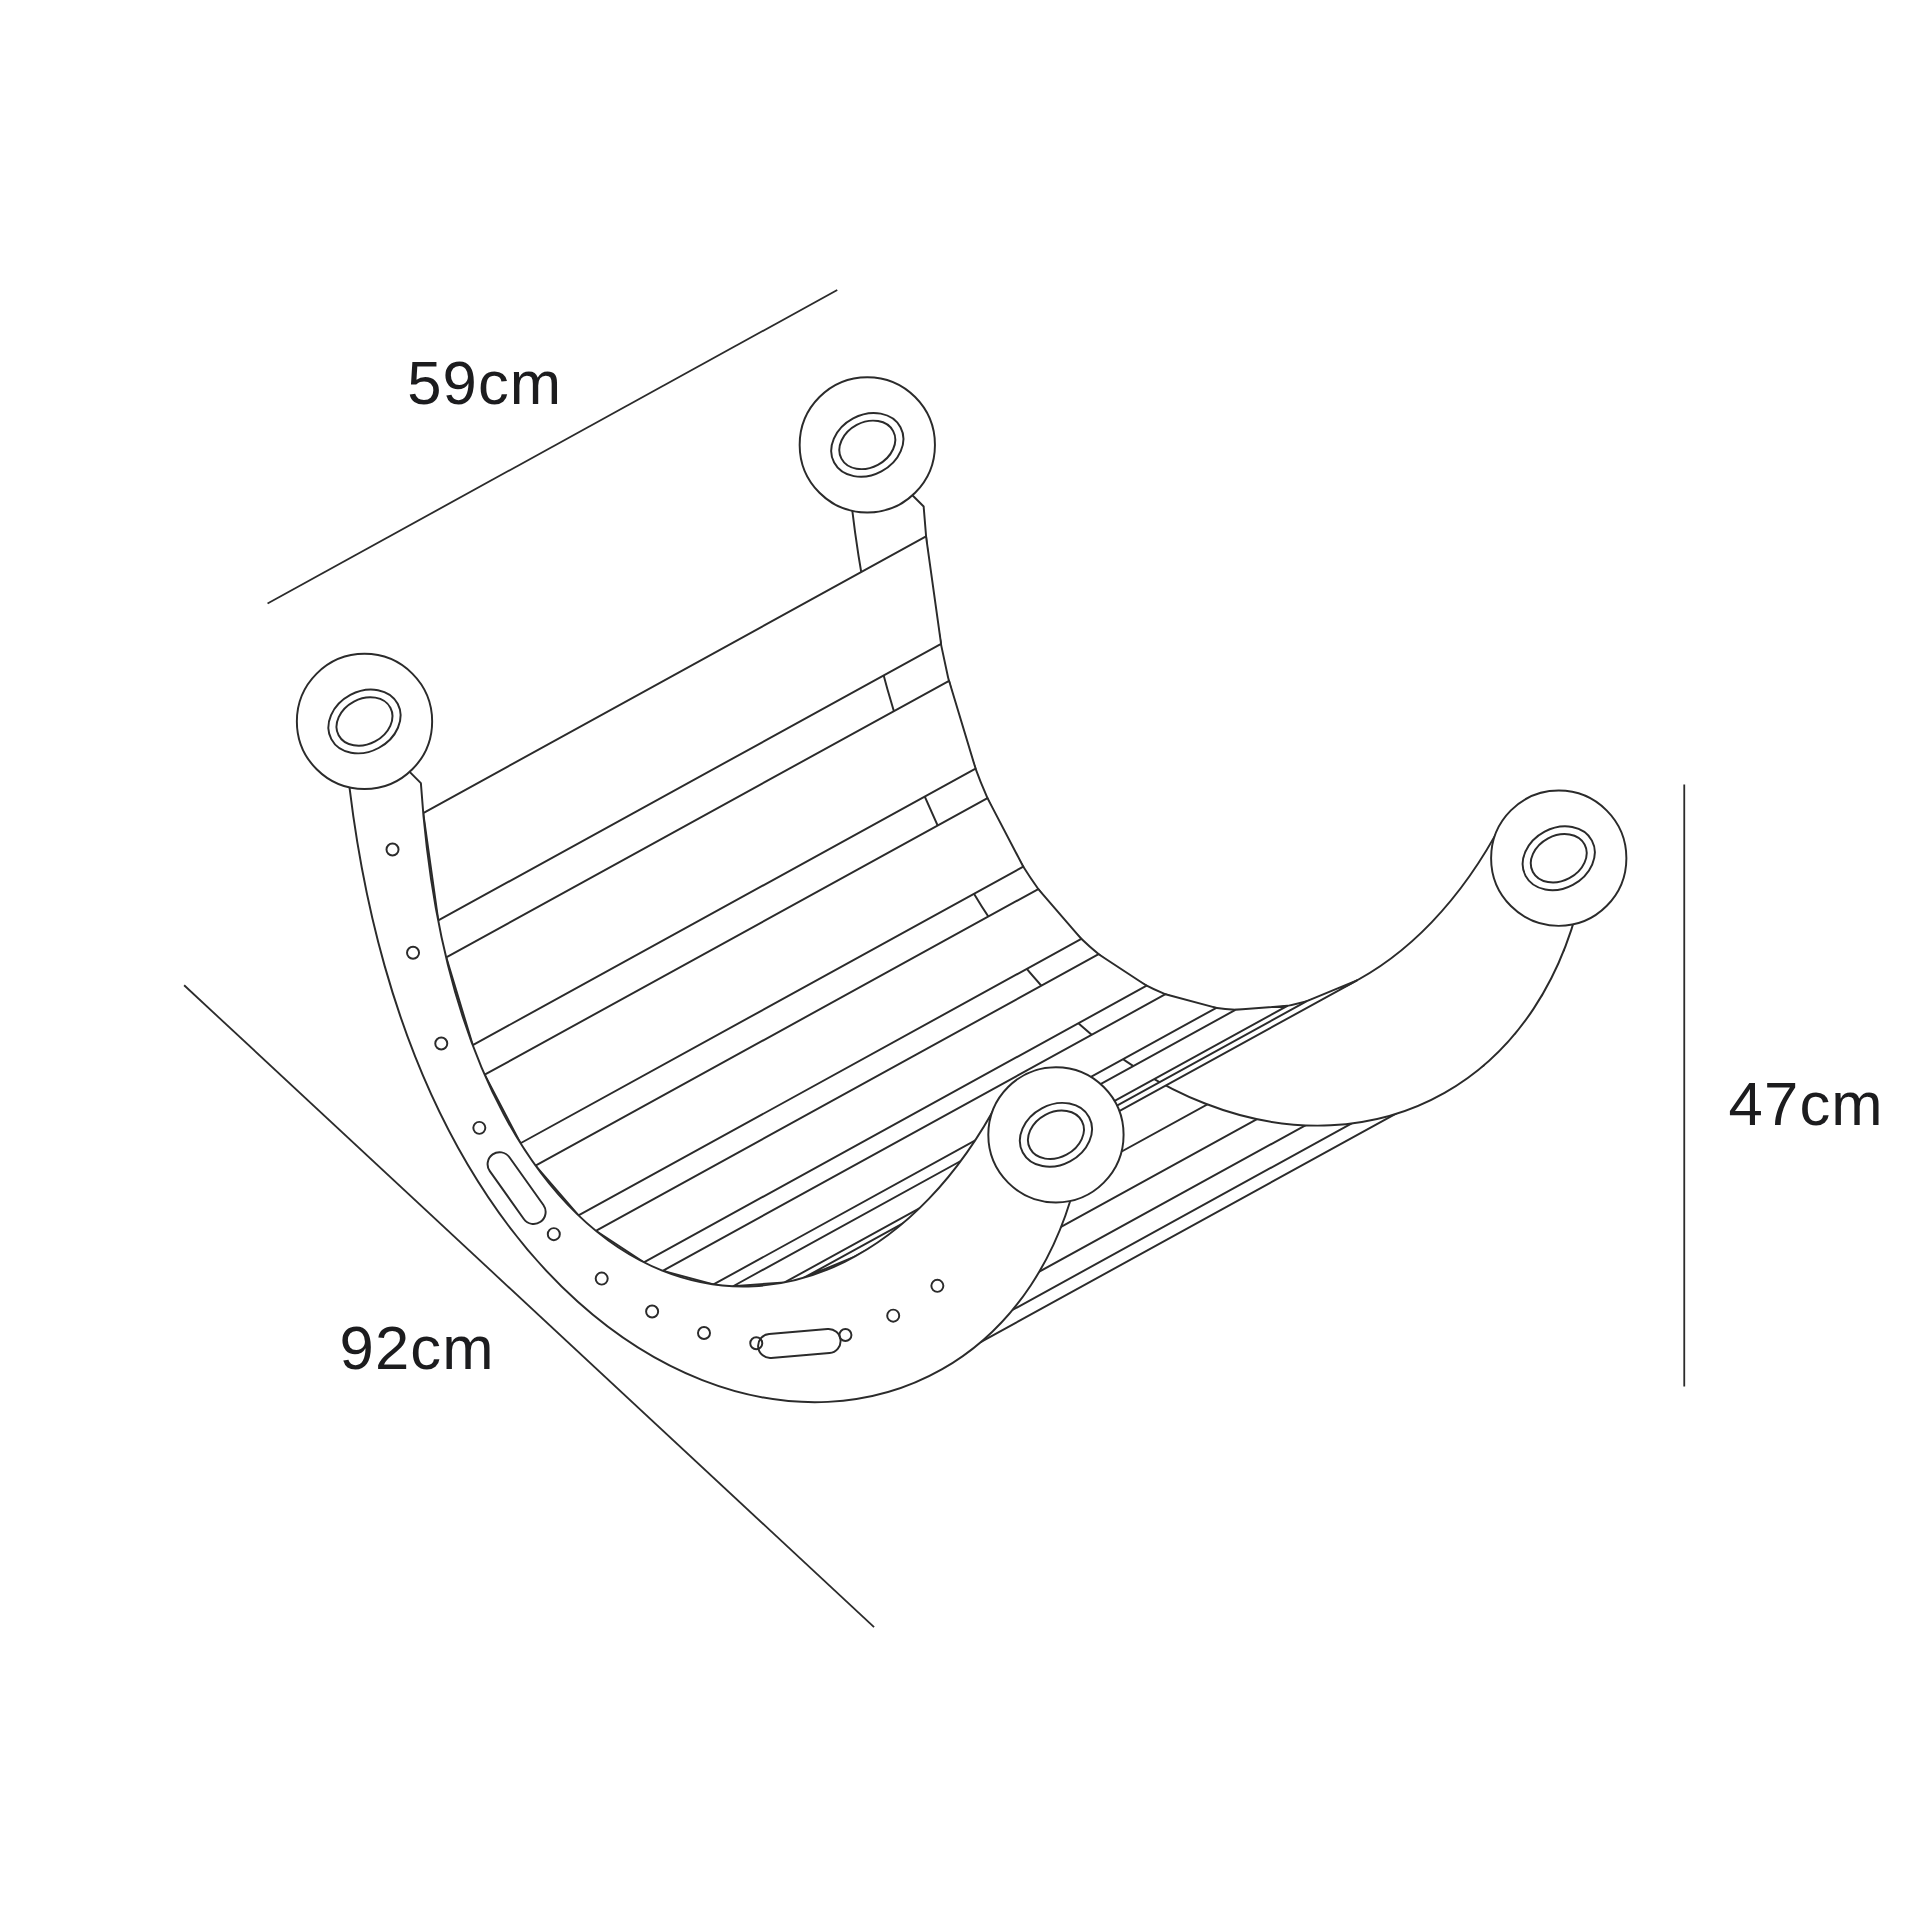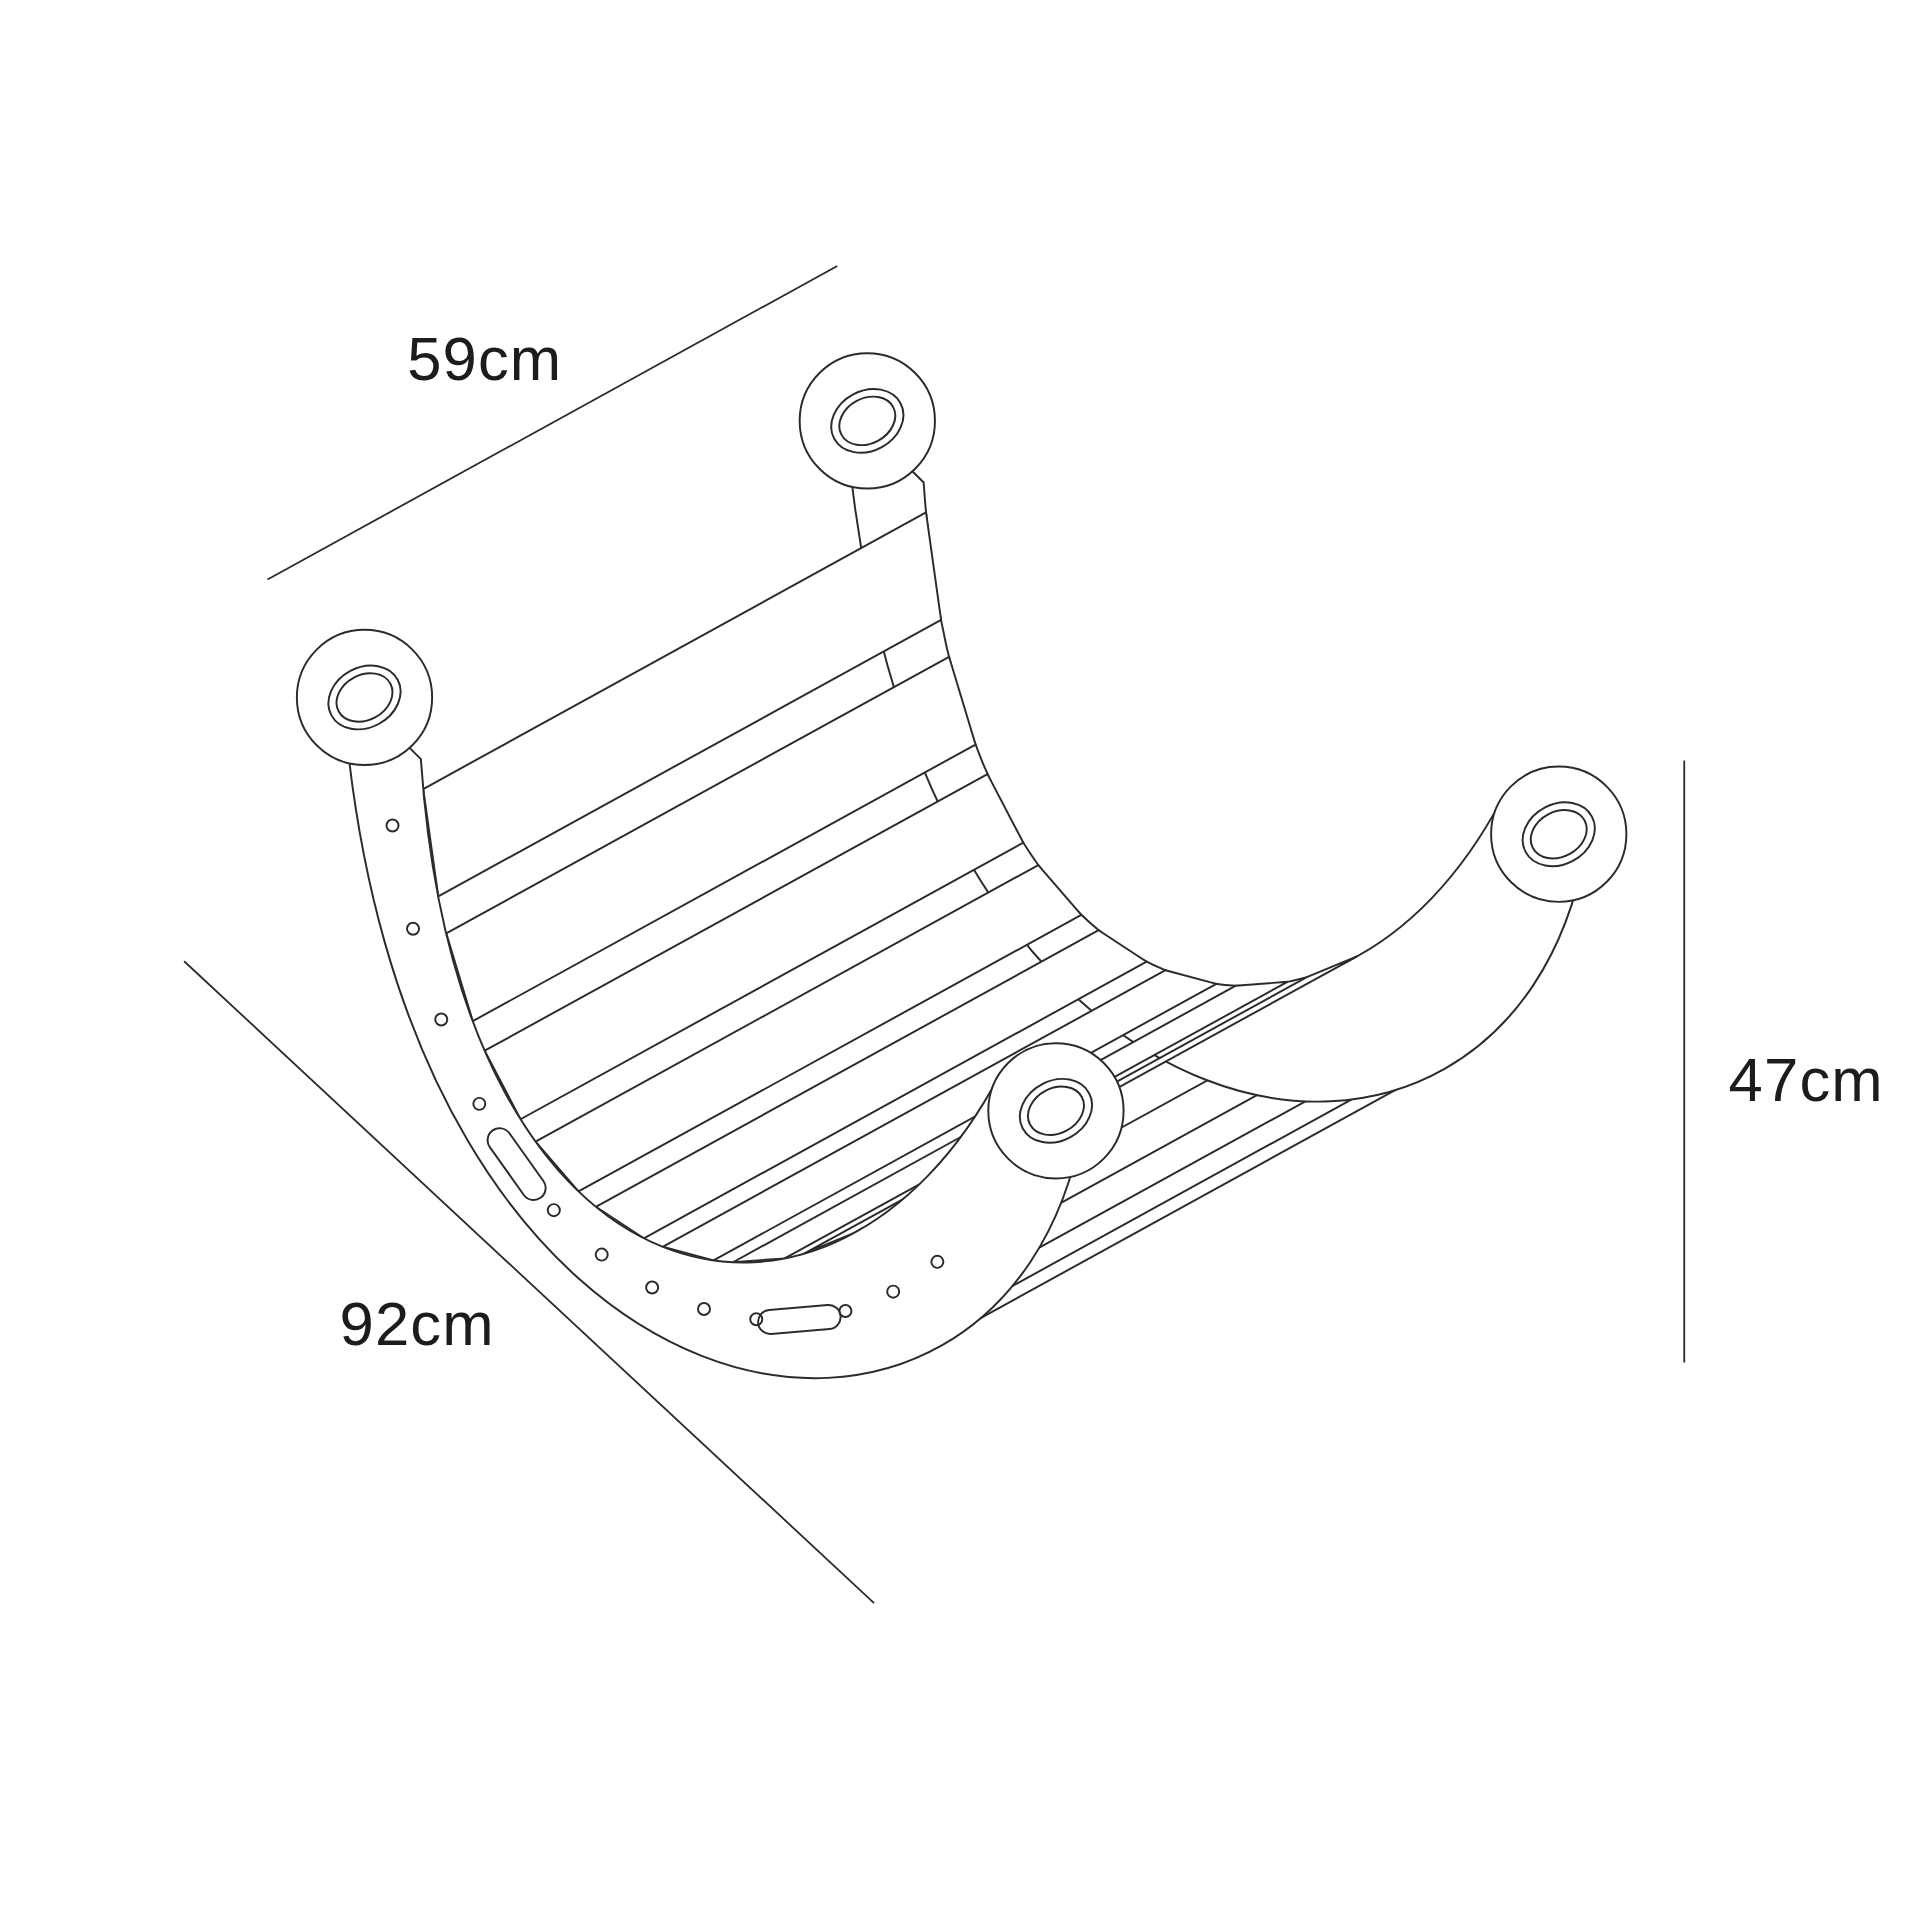--- a/index.html
+++ b/index.html
@@ -2,21 +2,21 @@
 <html style="--background: #ffffff; --line: #2b2b2b; --text: #1c1c1e;font-size:12px"><head>
 <meta charset="utf-8">
 <style>
   html, body { margin: 0; padding: 0; }
   body {
     width: 1924px; height: 1924px;
     background: var(--background, #ffffff);
     font-family: "Liberation Sans", sans-serif;
     overflow: hidden;
   }
-  #stage { position: relative; width: 1924px; height: 1584px; background: var(--background, #ffffff); }
+  #stage { position: relative; width: 1924px; height: 1584px; background: var(--background, #ffffff); margin-top: 24px; }
   svg { display: block; }
   .dim-line { stroke: var(--line, #2b2b2b); stroke-width: 2.4; fill: none; }
   .dim-label { fill: var(--text, #1c1c1e); font-size: 82px; letter-spacing: 1.5px; }
 </style>
 </head>
 <body>
 
 <div id="stage">
   <svg viewBox="0 0 2560 2560" width="1924" height="1924">
 

